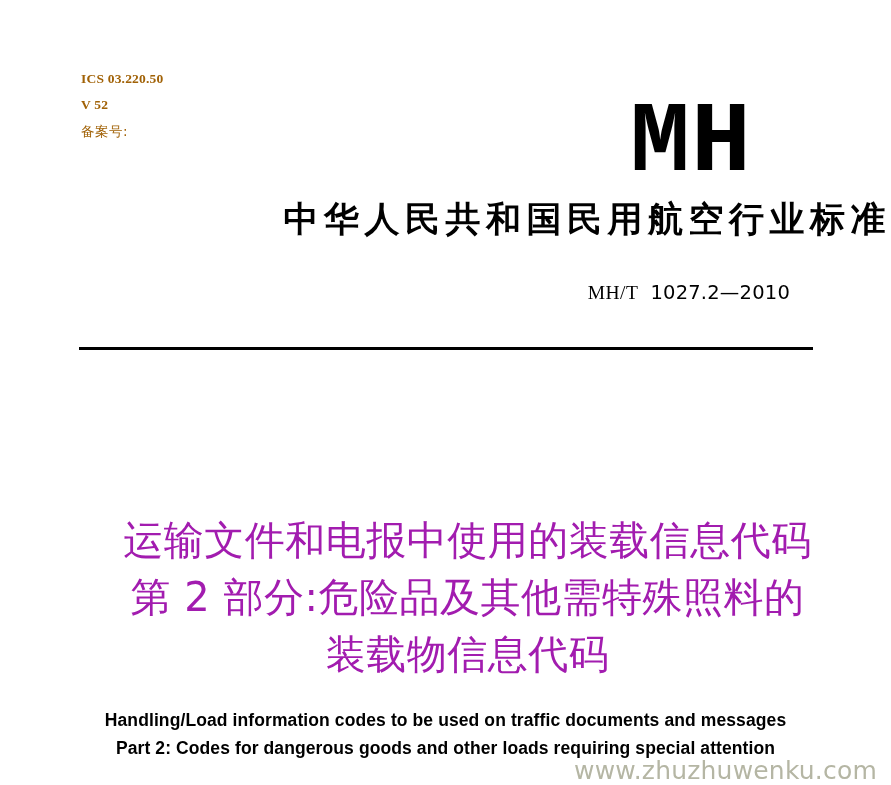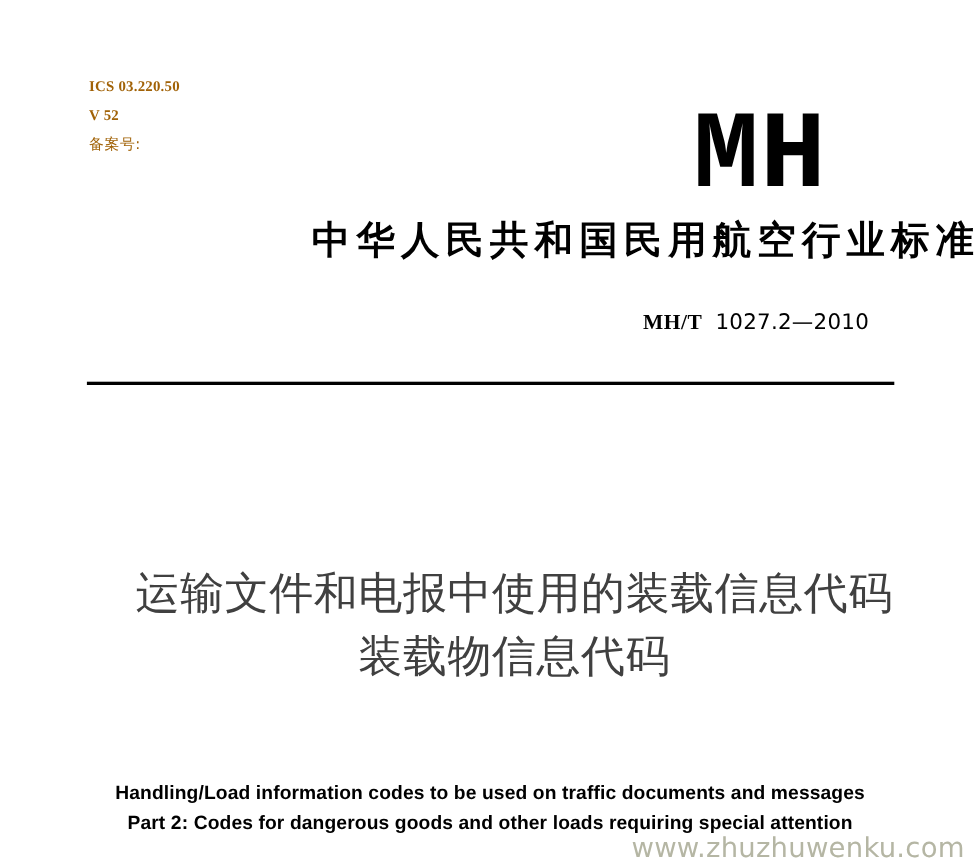--- a/index.html
+++ b/index.html
@@ -82,21 +82,21 @@
     position: absolute;
     right: 101px;
     top: 281px;
     font-size: 19.5px;
     line-height: 24px;
     white-space: nowrap;
     color: #000;
   }
   .std-number .prefix {
     font-family: "Liberation Serif", serif;
-    font-weight: bold;
+    font-weight: normal;
     letter-spacing: 0.5px;
     margin-top: 24px;
   }
   .std-number .digits {
     font-family: "DejaVu Sans", sans-serif;
     font-weight: normal;
     letter-spacing: 0.2px;
     margin-left: 12px;
   }
 
@@ -115,21 +115,21 @@
     position: absolute;
     left: 0;
     right: 0;
     top: 512px;
     text-align: center;
     font-family: "DejaVu Sans", sans-serif;
     font-weight: normal;
     font-size: 40px;
     line-height: 57px;
     letter-spacing: 0.5px;
-    color: #404040;
+    color: #a21caf;
     padding-left: 44px;
   }
   .main-title .tline {
     display: block;
     white-space: nowrap;
   }
 
   
   .en-title {
     position: absolute;
@@ -180,20 +180,21 @@
   <div class="authority">中华人民共和国民用航空行业标准</div>
 
   <div class="std-number">
     <span class="prefix">MH/T</span><span class="digits">1027.2—2010</span>
   </div>
 
   <div class="rule"></div>
 
   <div class="main-title">
     <span class="tline">运输文件和电报中使用的装载信息代码</span>
+    <span class="tline">第 2 部分:危险品及其他需特殊照料的</span>
     <span class="tline">装载物信息代码</span>
   </div>
 
   <div class="en-title">
     <span class="eline">Handling/Load information codes to be used on traffic documents and messages</span>
     <span class="eline">Part 2: Codes for dangerous goods and other loads requiring special attention</span>
   </div>
 
   <div class="watermark">www.zhuzhuwenku.com</div>
 

